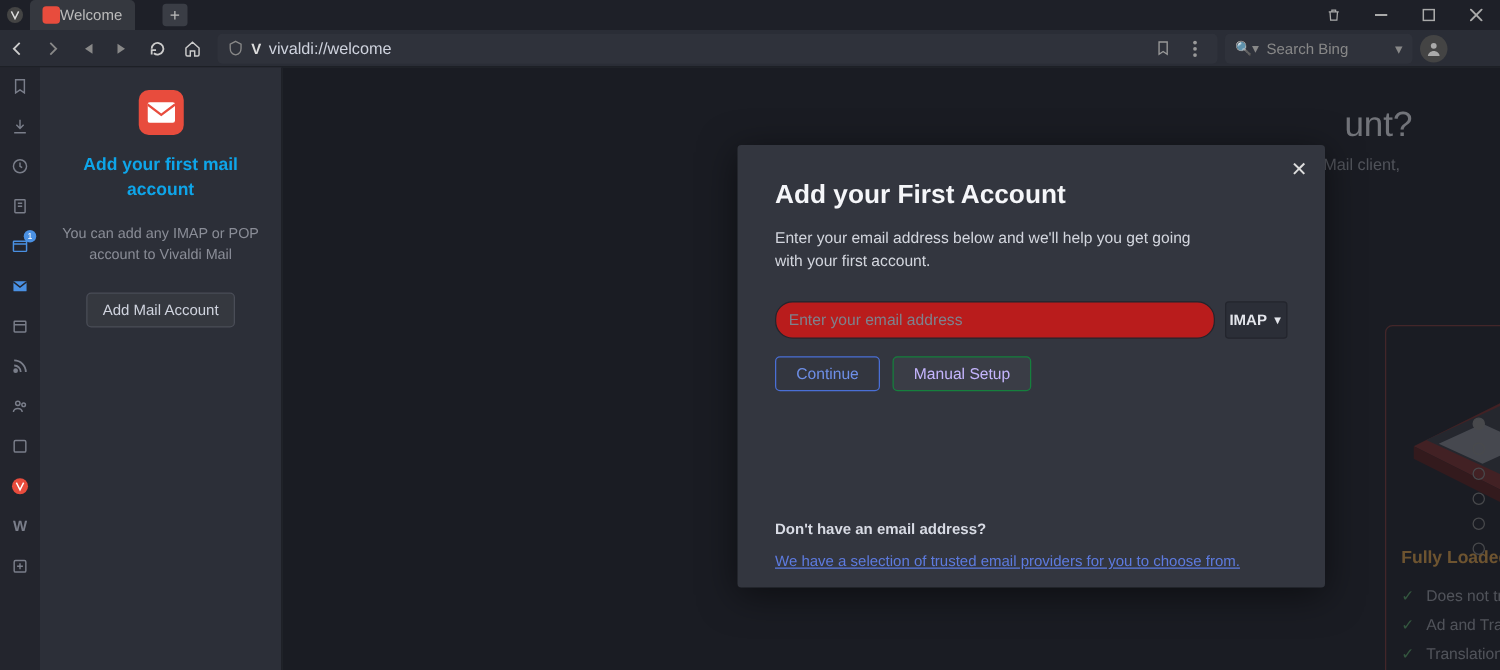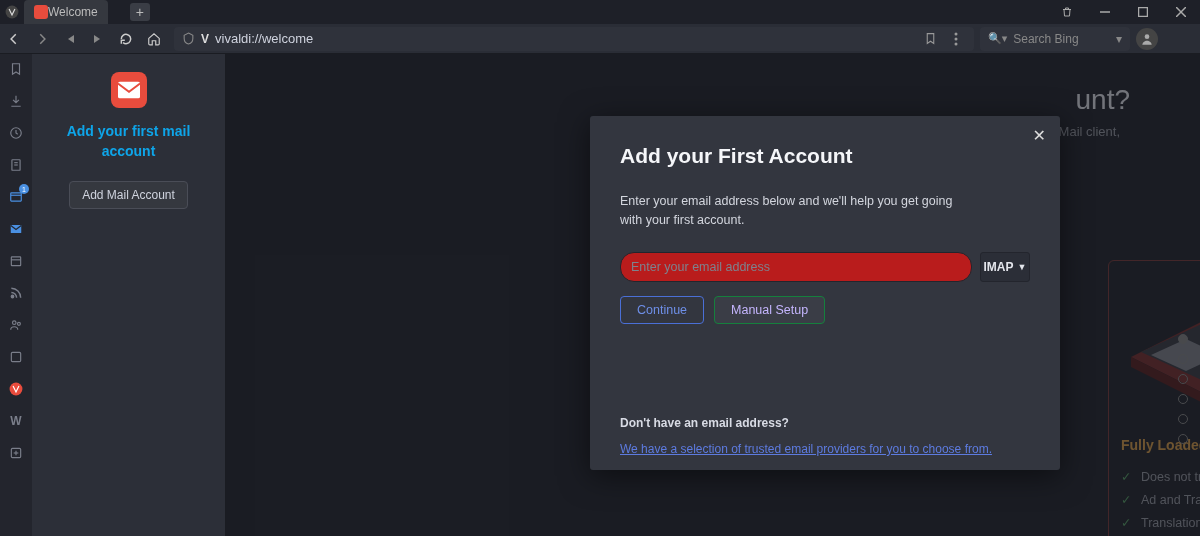--- a/index.html
+++ b/index.html
@@ -54,21 +54,21 @@
   .feat.off{color:#5c5f68;}
   .feat.off .chk{visibility:hidden;}
   .chk{width:12px;display:inline-block;}
   
   .pagedots{position:absolute;right:12px;top:280px;display:flex;flex-direction:column;gap:10px;}
   .pagedots .dot{width:10px;height:10px;border:1.5px solid #888;border-radius:50%;}
   .pagedots .dot.fill{background:#888;}
   
   .modal{position:absolute;left:364px;top:62px;width:470px;height:354px;background:#33363f;border-radius:3px;padding:28px 30px 18px 30px;box-shadow:0 6px 30px rgba(0,0,0,0.5);color:#d8dbe4;}
   .modal .close{position:absolute;top:10px;right:14px;font-size:16px;color:#ddd;}
-  .modal h2{font-size:21px;font-weight:600;color:#f5f6f9;margin-bottom:24px;}
+  .modal h2{font-size:21px;font-weight:600;color:#f5f6f9;margin-bottom:13px;}
   .modal p{font-size:12.5px;line-height:1.5;color:#d3d6de;margin-bottom:22px;max-width:340px;}
   .inrow{display:flex;gap:8px;margin-bottom:14px;}
   .emailin{flex:1;background:#b91c1c;border:1px solid #23252d;border-radius:14px;padding:7px 10px;color:#ccc;font-size:12.5px;}
   .emailin::placeholder{color:#7e828d;}
   .protodrop{width:50px;background:#2b2e37;border:1px solid #23252d;border-radius:3px;display:flex;align-items:center;justify-content:center;gap:4px;font-size:12px;color:#e3e5eb;font-weight:600;}
   .btnrow{display:flex;gap:10px;}
   .cbtn{padding:6px 16px;border-radius:4px;font-size:12.5px;text-align:right;}
   .cbtn.primary{border:1px solid #4a6fd6;color:#6e8fe8;background:transparent;}
   .cbtn.secondary{border:1px solid #15803d;background:#3a3d46;color:#c4b5fd;}
   .mfoot{position:absolute;bottom:14px;left:30px;font-size:12px;}
@@ -262,20 +262,21 @@
   </div>
 
   <div class="mailside">
     <div class="mailicon">
       <svg width="22" height="18" viewBox="0 0 24 18" fill="#fff">
           <rect x="0" y="0" width="24" height="18" rx="2" fill="#fff"></rect>
           <path d="M0 2l12 9L24 2" fill="none" stroke="#e84c3d" stroke-width="2"></path>
         </svg>
     </div>
     <h3>Add your first mail account</h3>
+    <div class="desc">You can add any IMAP or POP account to Vivaldi Mail</div>
     <div class="addbtn">Add Mail Account</div>
   </div>
 
   <div class="content">
     <div class="bg-head">unt?</div>
     <div class="bg-sub">as a built-in Mail client,</div>
 
     <div class="cards">
       <div class="card ess">
         <h4>Essentials</h4>

